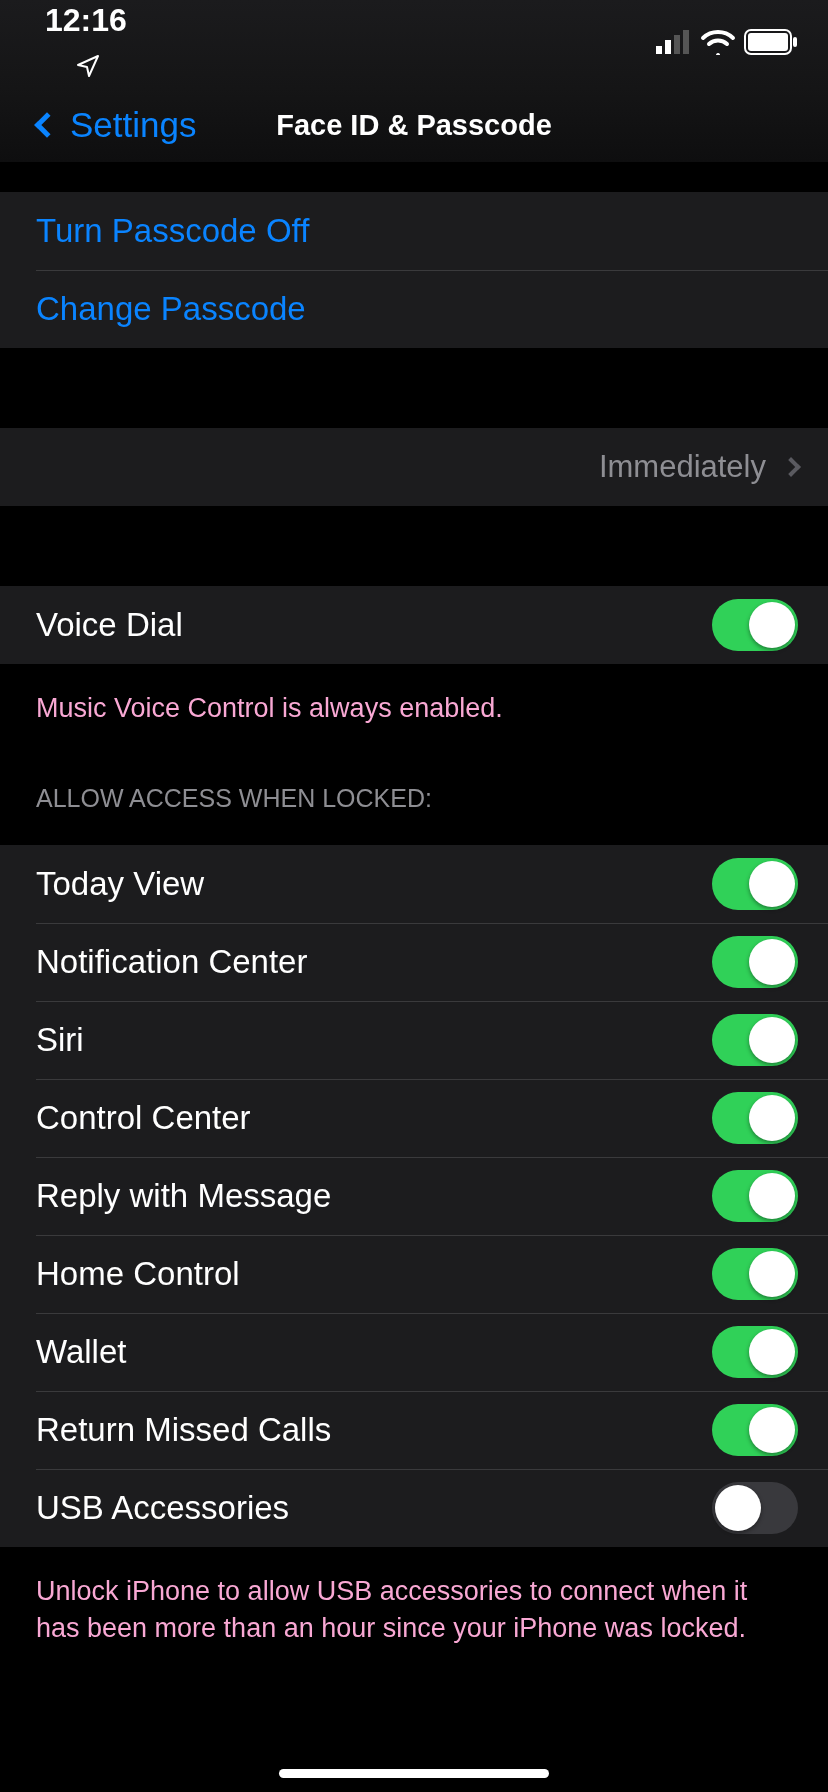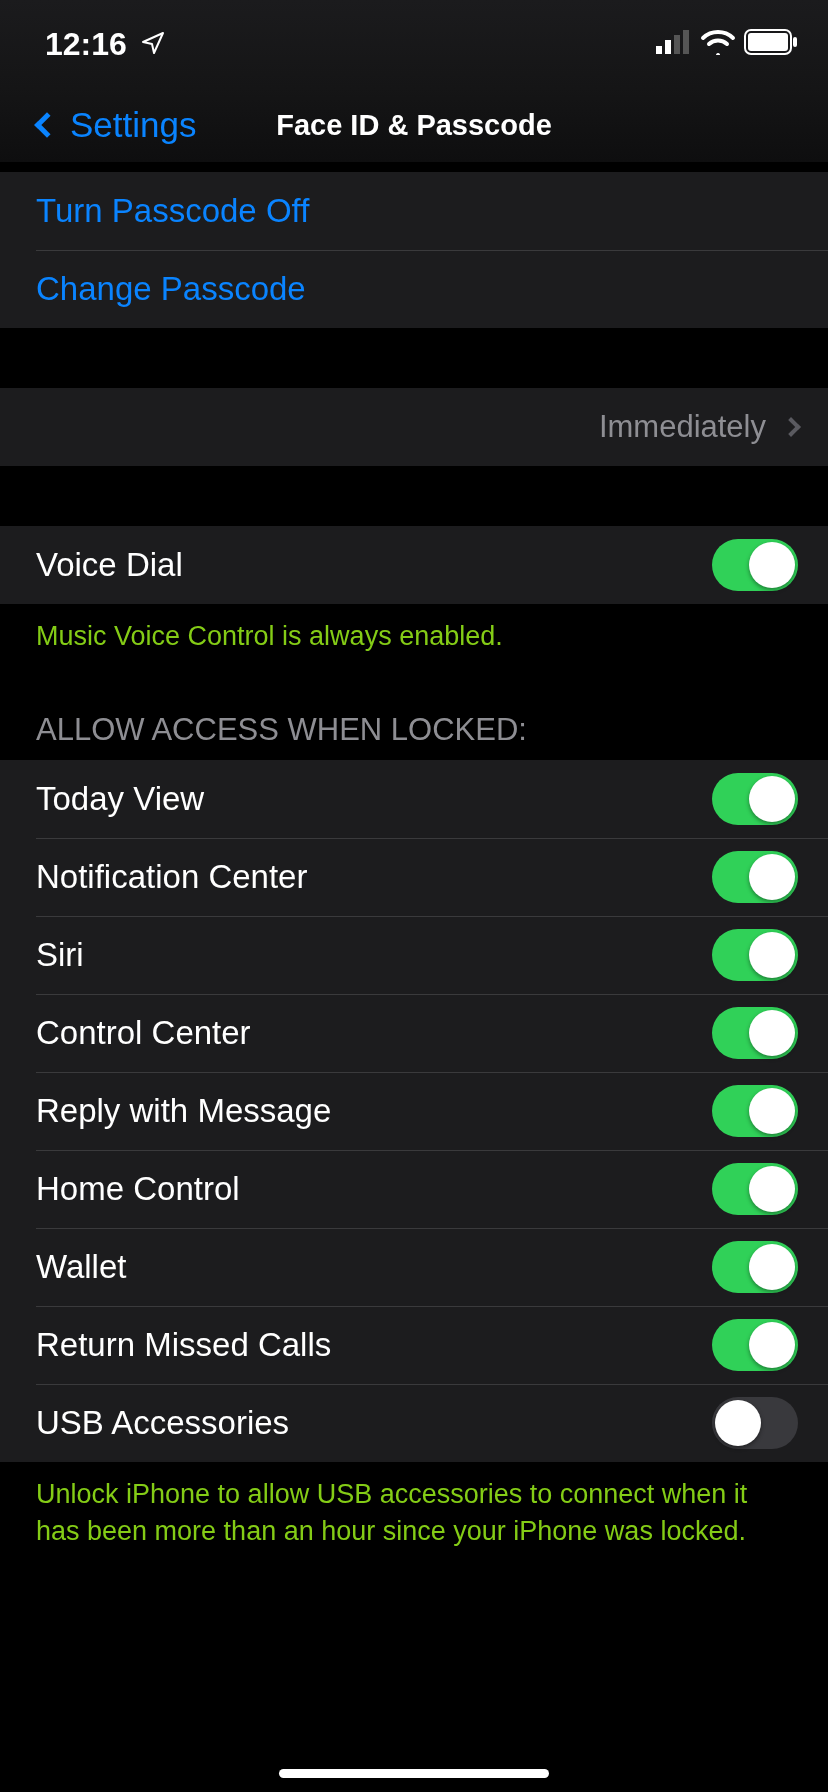--- a/index.html
+++ b/index.html
@@ -12,21 +12,21 @@
       overflow: hidden;
     }
     .status-bar {
       height: 88px;
       display: flex;
       justify-content: space-between;
       align-items: center;
       padding: 0 28px 0 45px;
       background: linear-gradient(#1b1b1d, #151516);
     }
-    .status-left { display: flex; align-items: center; gap: 10px; font-size: 32px; font-weight: 600; }
+    .status-left { display: flex; align-items: center; gap: 10px; font-size: 32px; font-weight: 600; flex-direction: column; }
     .status-right { display: flex; align-items: center; gap: 8px; }
     .nav {
       height: 74px;
       display: flex;
       align-items: center;
       position: relative;
       background: linear-gradient(#151516, #0e0e0f);
     }
     .back {
       color: #0a84ff;
@@ -46,21 +46,21 @@
       transform: rotate(45deg);
       margin-right: 14px;
     }
     .nav-title {
       position: absolute;
       left: 0; right: 0;
       text-align: center;
       font-size: 29px;
       font-weight: 600;
     }
-    .group { background: #1c1c1e; }
+    .group { background: #1c1c1e; margin-top: 20px; }
     .row {
       min-height: 78px;
       display: flex;
       align-items: center;
       padding: 0 30px 0 36px;
       font-size: 33px;
       position: relative;
     }
     .row + .row::before {
       content: "";
@@ -74,29 +74,29 @@
     .gap-sm { height: 10px; background: #000; }
     .detail { margin-left: auto; color: #8e8e93; font-size: 31px; display: flex; align-items: center; }
     .disclosure {
       width: 14px; height: 14px;
       border-top: 4px solid #5a5a60;
       border-right: 4px solid #5a5a60;
       transform: rotate(45deg);
       margin-left: 18px;
     }
     .footer {
-      color: #84cc16;
+      color: #f9a8d4;
       font-size: 27px;
-      padding: 14px 36px 24px;
+      padding: 26px 36px 24px;
       line-height: 1.35;
       background: #000;
     }
     .header-text {
       color: #8e8e93;
-      font-size: 31px;
+      font-size: 25px;
       padding: 34px 36px 12px;
       background: #000;
       text-transform: uppercase;
     }
     .toggle {
       margin-left: auto;
       width: 86px; height: 52px;
       border-radius: 26px;
       position: relative;
       flex-shrink: 0;

